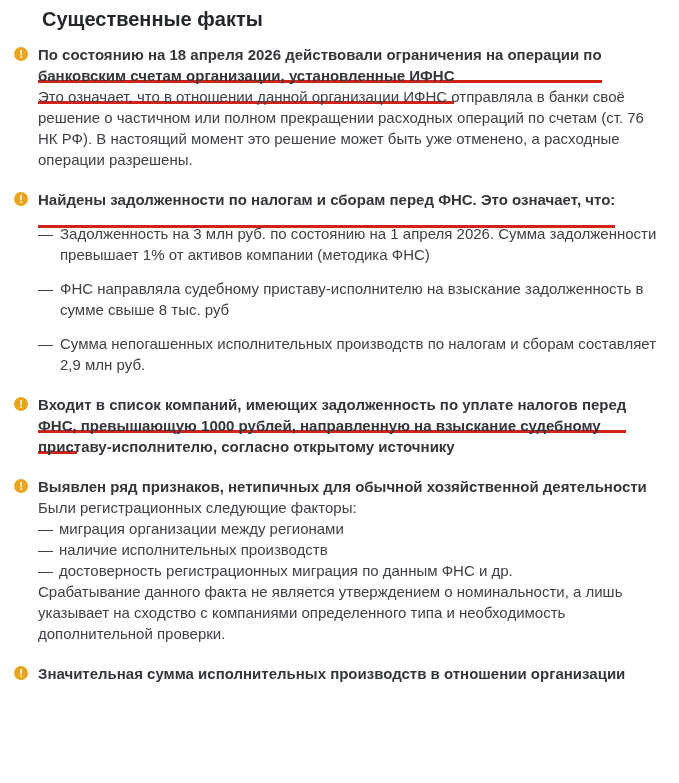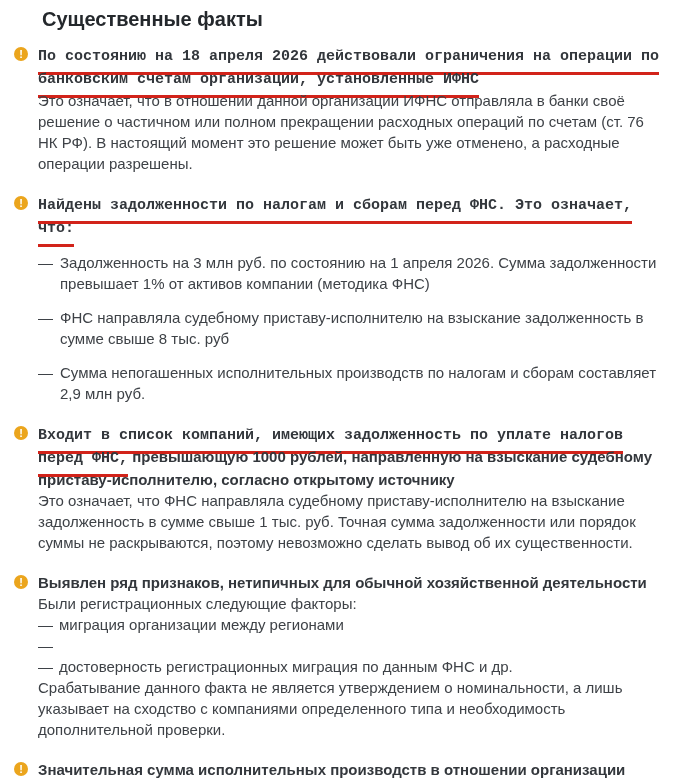--- a/index.html
+++ b/index.html
@@ -29,22 +29,21 @@
   .fact-icon{
     flex:0 0 14px;width:14px;height:14px;margin-top:3px;
     background:var(--amber);border-radius:50%;
     color:#ffffff;font-weight:700;font-size:11px;line-height:14px;
     text-align:center;user-select:none;
   }
   .fact-content{flex:1;min-width:0;}
   .fact-headline{font-weight:700;color:#33373c;}
   .redline{
     border-bottom:3px solid var(--red);
-    padding-bottom:7px;
-    font-family:Liberation Mono, monospace;
+    padding-bottom:17px;
   }
   .body-text{font-weight:400;}
   .bullet-list{margin-top:13px;}
   .bullet{display:flex;gap:7px;margin-bottom:13px;}
   .bullet:last-child{margin-bottom:0;}
   .bullet .dash{flex:0 0 13px;}
   .dash-row{display:flex;gap:6px;}
   .dash-row .dash{flex:0 0 13px;}
 </style>
 </head>
@@ -78,36 +77,36 @@
         <span>Сумма непогашенных исполнительных производств по налогам и сборам составляет 2,9 млн руб.</span>
       </div>
     </div>
   </div>
 </section>
 
 <section class="fact">
   <span class="fact-icon">!</span>
   <div class="fact-content">
     <div class="fact-headline"><span class="redline">Входит в список компаний, имеющих задолженность по уплате налогов перед ФНС,</span><span> превышающую 1000 рублей, направленную на взыскание судебному приставу-исполнителю, согласно открытому источнику</span></div>
-    <div class="body-text">Это означает, что ФНС направляла судебному приставу-исполнителю на взыскание задолженность в сумме свыше 1 тыс. руб. Точная сумма задолженности или порядок суммы не раскрываются, поэтому невозможно сделать вывод об их существенности.</div>
   </div>
 </section>
 
 <section class="fact">
   <span class="fact-icon">!</span>
   <div class="fact-content">
     <div class="fact-headline">Выявлен ряд признаков, нетипичных для обычной хозяйственной деятельности</div>
     <div class="body-text">
       <div>Были регистрационных следующие факторы:</div>
       <div class="dash-row">
         <span class="dash">—</span>
         <span>миграция организации между регионами</span>
       </div>
       <div class="dash-row">
         <span class="dash">—</span>
+        <span>наличие исполнительных производств</span>
       </div>
       <div class="dash-row">
         <span class="dash">—</span>
         <span>достоверность регистрационных миграция по данным ФНС и др.</span>
       </div>
       <div>Срабатывание данного факта не является утверждением о номинальности, а лишь указывает на сходство с компаниями определенного типа и необходимость дополнительной проверки.</div>
     </div>
   </div>
 </section>
 

